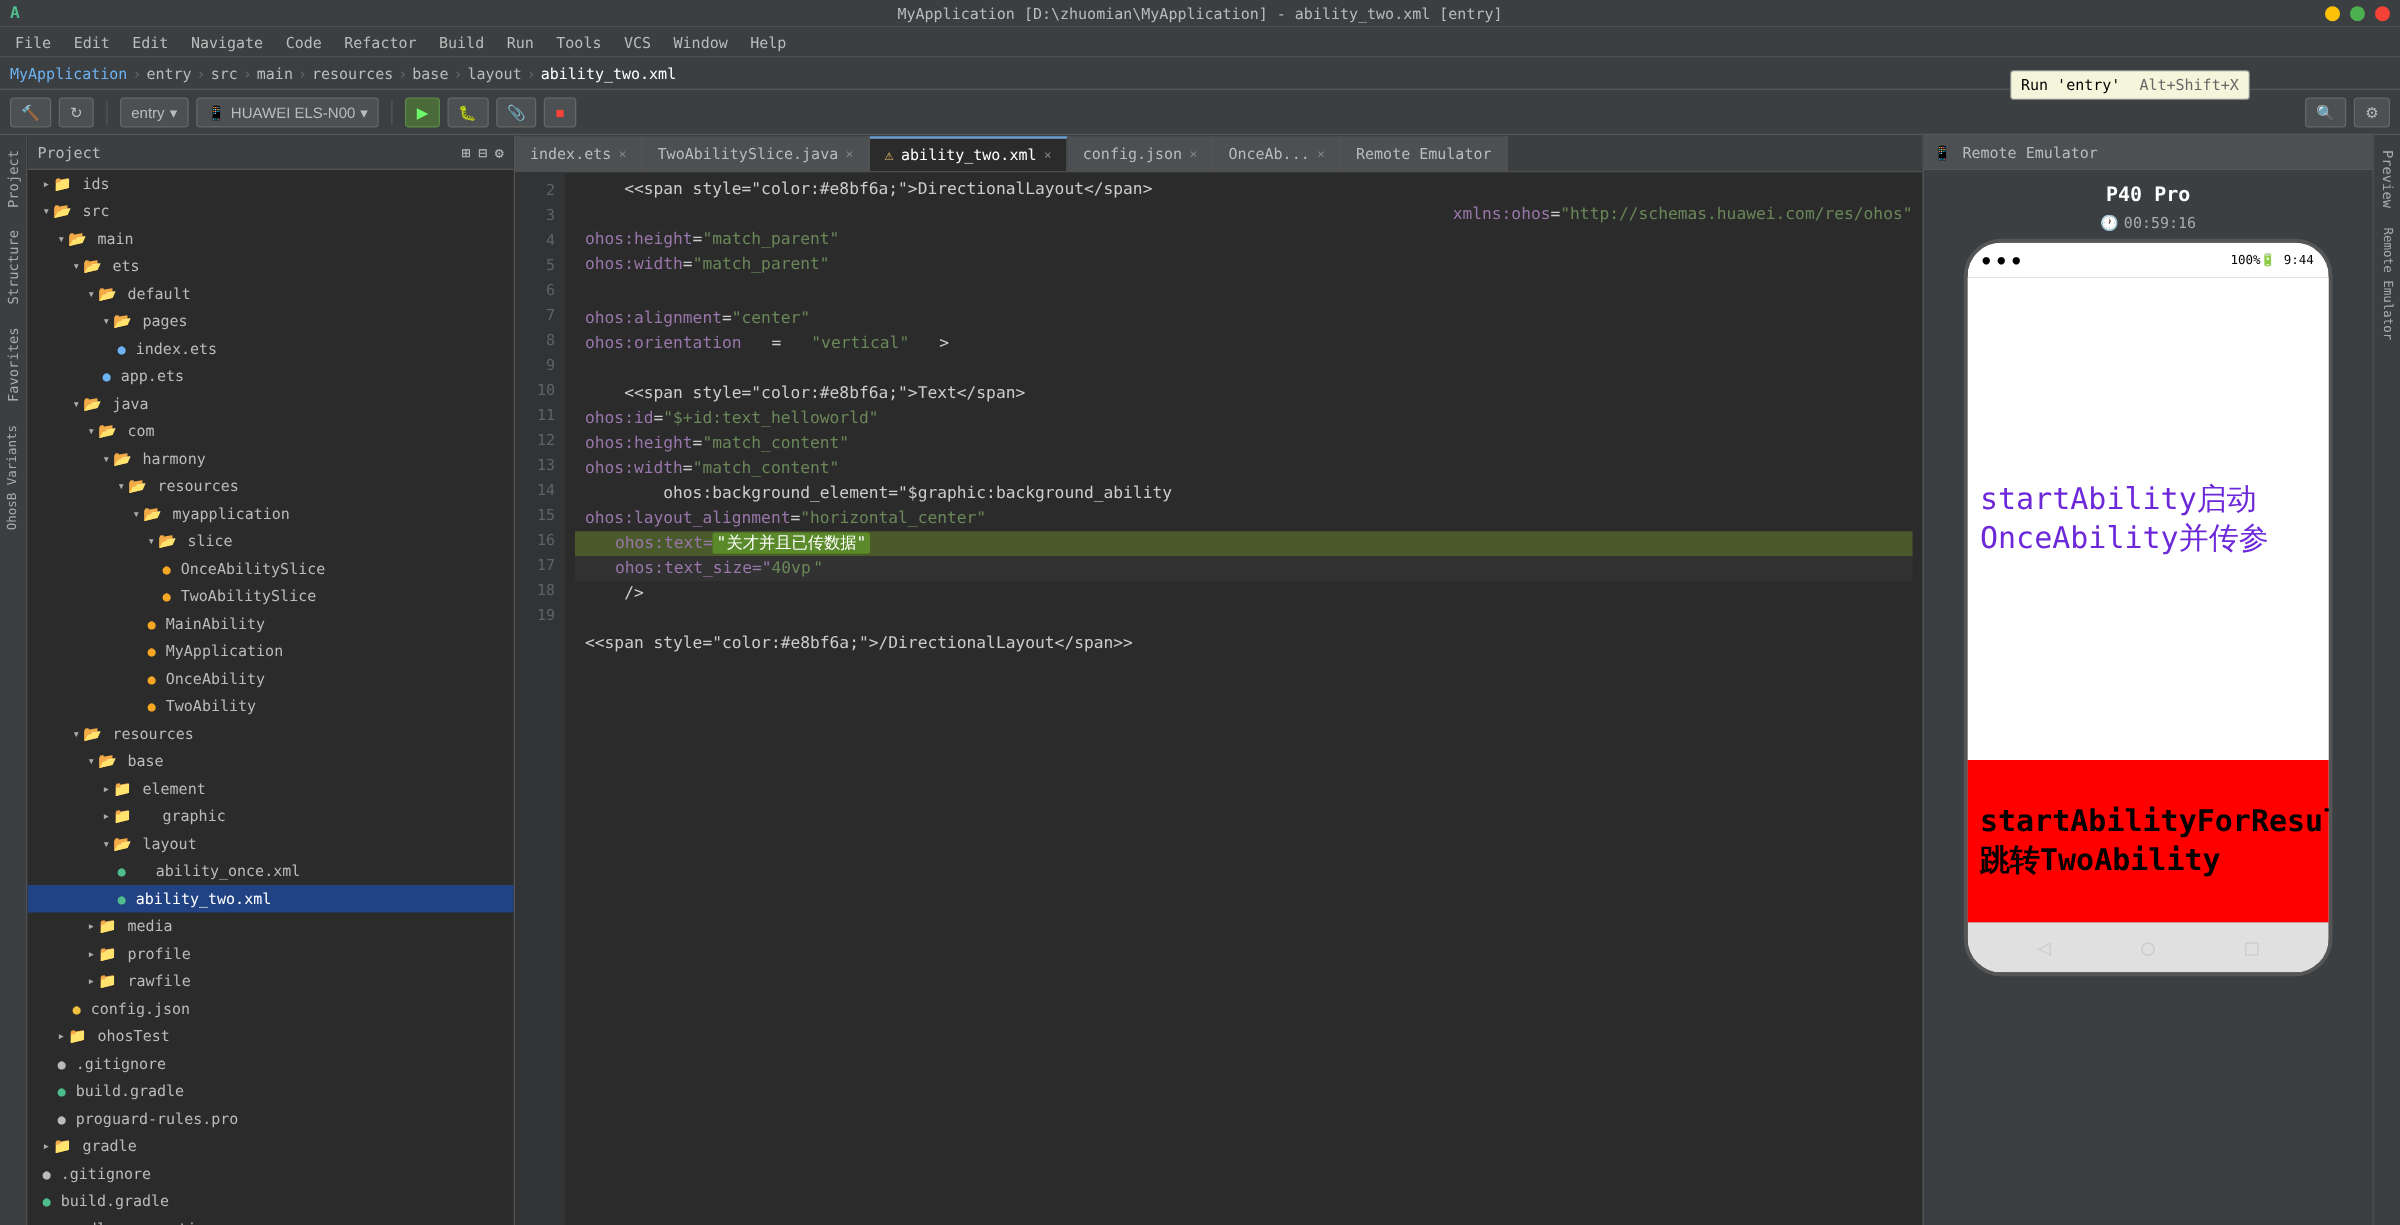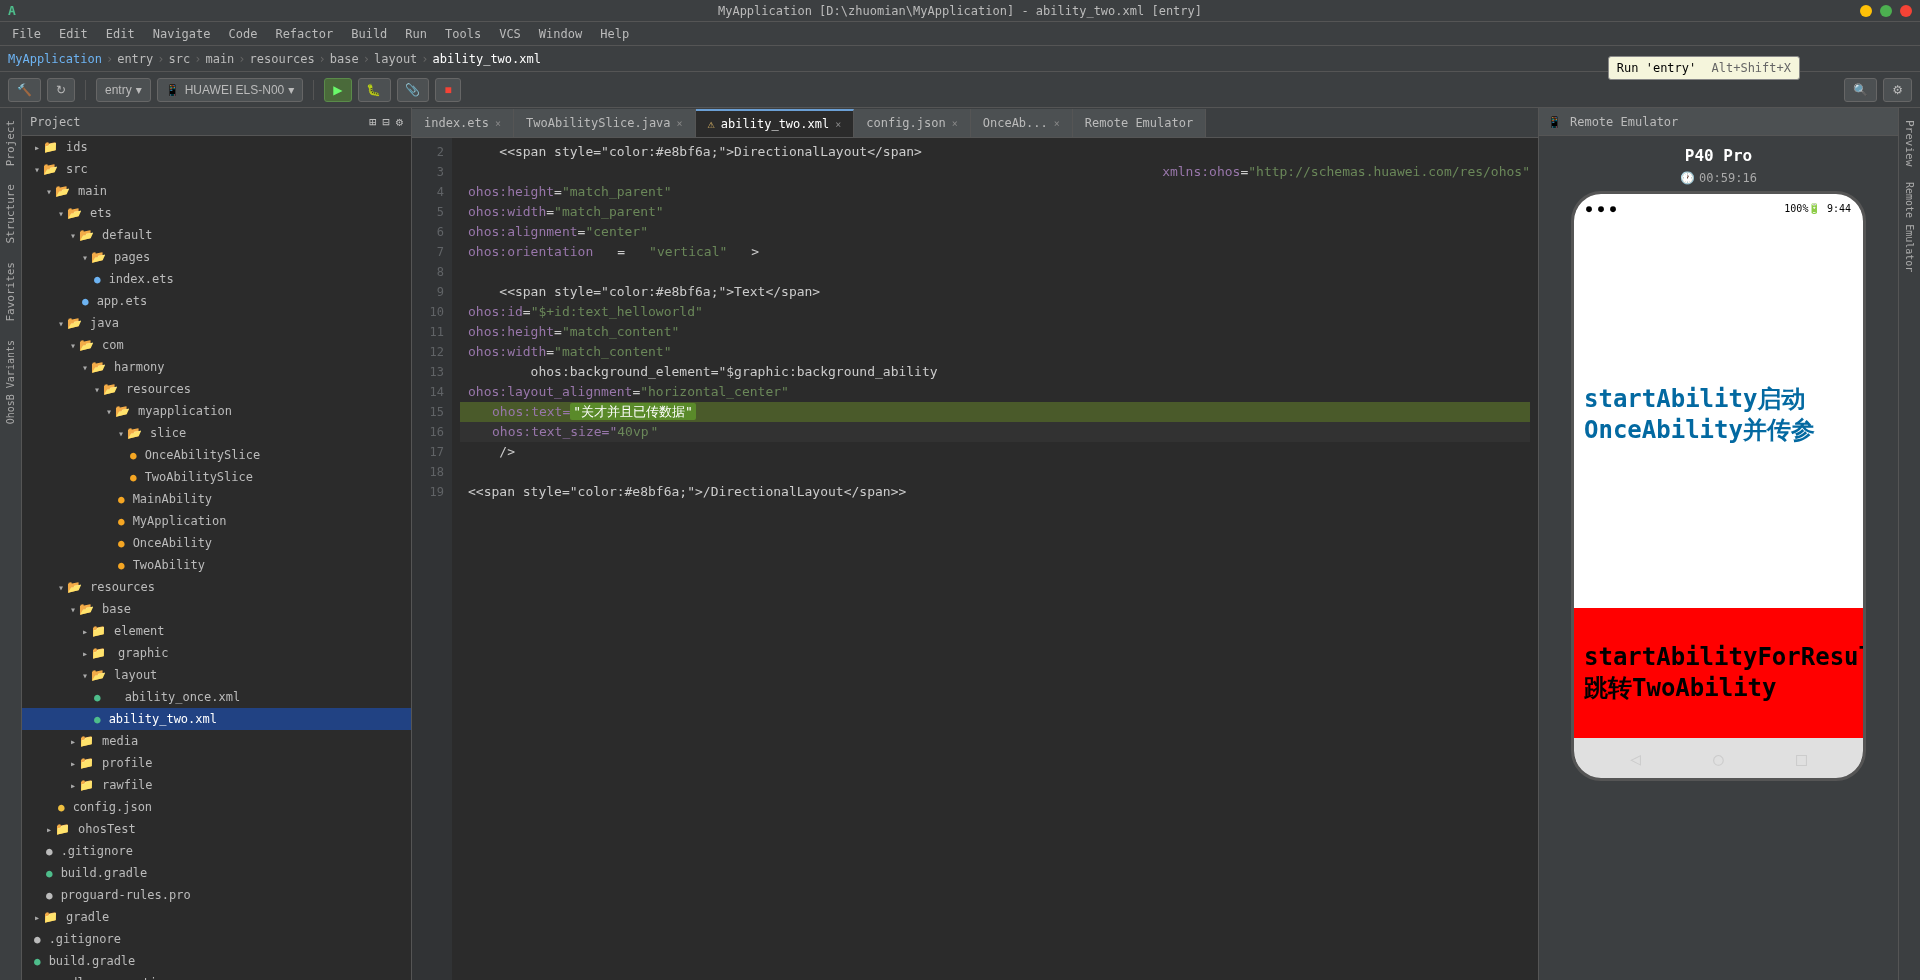--- a/index.html
+++ b/index.html
@@ -282,22 +282,22 @@
     #text-white-area {
       flex: 1;
       background: #fff;
       display: flex;
       align-items: center;
       justify-content: flex-start;
       padding: 10px 10px;
     }
     #text-white-area .main-text {
       font-size: 24px;
-      font-weight: bold;
-      color: #0369a1;
+      font-weight: normal;
+      color: #6d28d9;
       line-height: 1.3;
     }
     #text-red-area {
       background: #ff0000;
       padding: 8px 10px;
       min-height: 130px;
       display: flex;
       align-items: center;
     }
     #text-red-area .red-text {
@@ -620,21 +620,21 @@
         <div class="tree-node">
           <span class="indent" style="width: 60px;"></span>
           <span style="margin-right: 3px; font-size: 10px; color: rgb(170, 170, 170);">▸</span>
           <span class="icon folder-icon" style="font-size: 12px;">📁</span>
           <span class="label" style="margin-left: 4px;">element</span>
         </div>
         <div class="tree-node">
           <span class="indent" style="width: 60px;"></span>
           <span style="margin-right: 3px; font-size: 10px; color: rgb(170, 170, 170);">▸</span>
           <span class="icon folder-icon" style="font-size: 12px;">📁</span>
-          <span class="label" style="margin-left: 8px;">graphic</span>
+          <span class="label" style="margin-left: 20px;">graphic</span>
         </div>
         <div class="tree-node">
           <span class="indent" style="width: 60px;"></span>
           <span style="margin-right: 3px; font-size: 10px; color: rgb(170, 170, 170);">▾</span>
           <span class="icon folder-icon" style="font-size: 12px;">📂</span>
           <span class="label" style="margin-left: 4px;">layout</span>
         </div>
         <div class="tree-node">
           <span class="indent" style="width: 72px;"></span>
           <span class="icon xml-icon" style="font-size: 11px;">●</span>
@@ -761,21 +761,21 @@
           <div>16</div>
           <div>17</div>
           <div>18</div>
           <div>19</div>
         </div>
       <div id="code-content">
           <div class="code-line" style="padding-left: 8px;">    &lt;&lt;span style="color:#e8bf6a;"&gt;DirectionalLayout&lt;/span&gt;</div>
           <div class="code-line" style="padding-left: 8px; justify-content: flex-end;">        <span style="color:#9876aa;">xmlns:ohos</span>=<span style="color:#6a8759;">"http://schemas.huawei.com/res/ohos"</span></div>
           <div class="code-line" style="padding-left: 8px;">        <span style="color:#9876aa;">ohos:height</span>=<span style="color:#6a8759;">"match_parent"</span></div>
           <div class="code-line" style="padding-left: 8px;">        <span style="color:#9876aa;">ohos:width</span>=<span style="color:#6a8759;">"match_parent"</span></div>
-          <div class="code-line" style="padding-left: 8px;">        <span style="color:#9876aa;">ohos:alignment</span>=<span style="color:#6a8759;">"center"</span></div>
+          <div class="code-line" style="padding-left: 8px; margin-top: 23px;">        <span style="color:#9876aa;">ohos:alignment</span>=<span style="color:#6a8759;">"center"</span></div>
           <div class="code-line" style="padding-left: 8px; gap: 24px;">        <span style="color:#9876aa;">ohos:orientation</span>=<span style="color:#6a8759;">"vertical"</span>&gt;</div>
           <div class="code-line">&nbsp;</div>
           <div class="code-line" style="padding-left: 8px;">    &lt;&lt;span style="color:#e8bf6a;"&gt;Text&lt;/span&gt;</div>
           <div class="code-line" style="padding-left: 8px;">        <span style="color:#9876aa;">ohos:id</span>=<span style="color:#6a8759;">"$+id:text_helloworld"</span></div>
           <div class="code-line" style="padding-left: 8px;">        <span style="color:#9876aa;">ohos:height</span>=<span style="color:#6a8759;">"match_content"</span></div>
           <div class="code-line" style="padding-left: 8px;">        <span style="color:#9876aa;">ohos:width</span>=<span style="color:#6a8759;">"match_content"</span></div>
           <div class="code-line" style="padding-left: 8px;">        ohos:background_element="$graphic:background_ability</div>
           <div class="code-line" style="padding-left: 8px;">        <span style="color:#9876aa;">ohos:layout_alignment</span>=<span style="color:#6a8759;">"horizontal_center"</span></div>
           <div class="code-line" style="background: rgb(74, 90, 42);"><span class="attr" style="padding-left: 32px;">ohos:text=</span><span><span style="background:#5a8a2a;color:#fff;padding:1px 3px;border-radius:2px;">"关才并且已传数据"</span></span></div>
           <div class="code-line" style="background: rgb(50, 50, 50); padding-left: 8px;"><span class="attr" style="padding-left: 24px;">ohos:text_size="</span><span class="val">40vp</span><span style="border-right: 2px solid rgb(170, 170, 170);"></span><span class="val">"</span></div>

